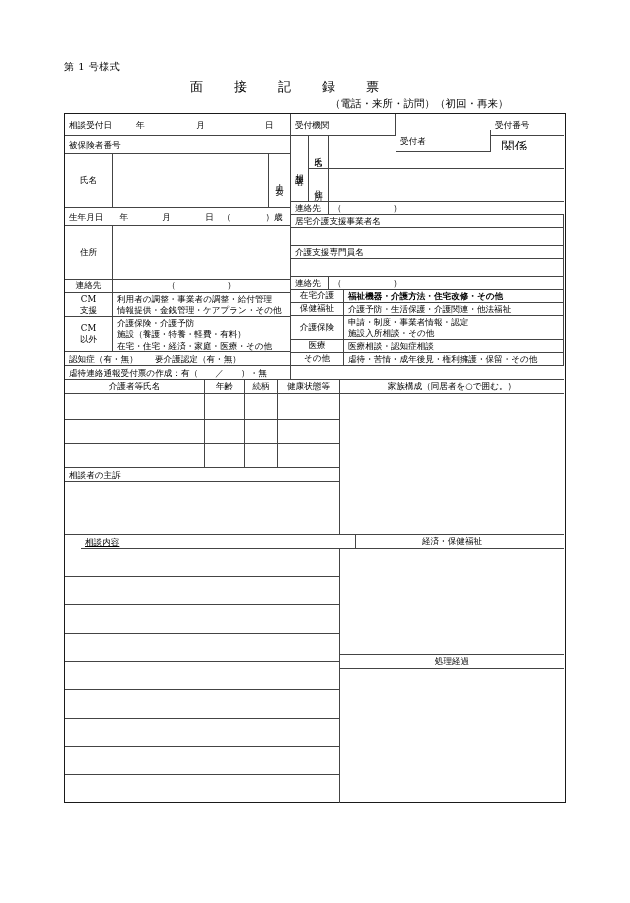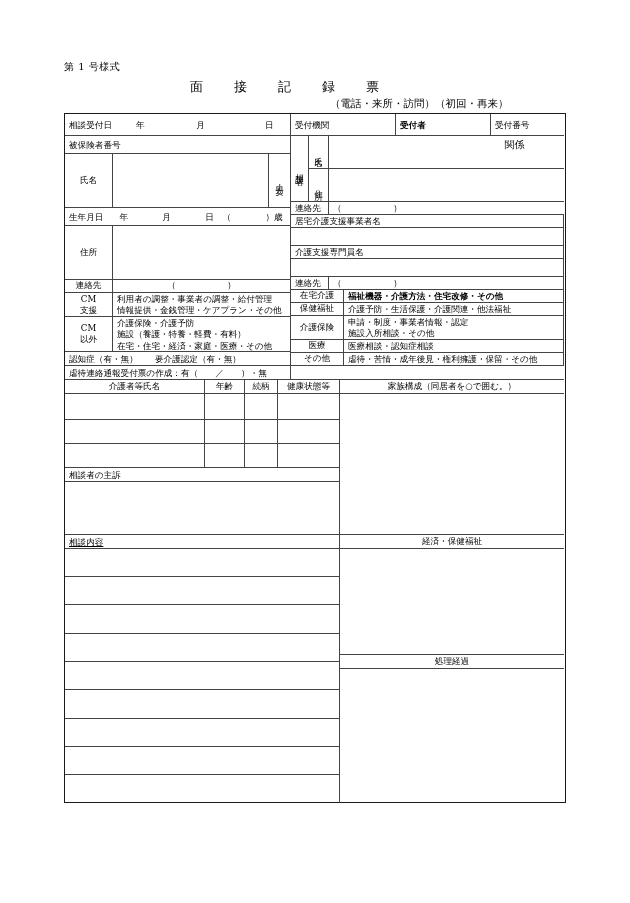--- a/index.html
+++ b/index.html
@@ -90,30 +90,30 @@
   <div class="main-title">面　接　記　録　票</div>
   <div class="sub-title">（電話・来所・訪問）（初回・再来）</div>
 
   <div class="frame">
 
     <div class="cell pad vcen bb br nw" style="left:0;top:0;width:226px;height:22px;font-family:Liberation Serif, serif;">
       <span>相談受付日</span>
       <span style="margin-left:24px;">年　　　　　　月　　　　　　　日</span>
     </div>
     <div class="cell pad vcen bb br nw" style="left:226px;top:0;width:105px;height:22px;">受付機関</div>
-    <div class="cell pad vcen bb br nw" style="left:331px;top:0;width:95px;height:22px;font-weight:bold;">受付者</div>
+    <div class="cell pad vcen bb br nw" style="left:331px;top:16px;width:95px;height:22px;">受付者</div>
     <div class="cell pad vcen bb nw" style="left:426px;top:0;width:73px;height:22px;">受付番号</div>
 
     <div class="cell pad vcen bb br nw" style="left:0;top:22px;width:226px;height:18px;">被保険者番号</div>
 
     <div class="cell vert bb br" style="left:226px;top:22px;width:18px;height:66px;font-size:8.6px;">相談者</div>
 
     <div class="cell vert bb br" style="left:244px;top:22px;width:20px;height:33px;font-size:8.6px;">氏名</div>
     <div class="cell bb" style="left:264px;top:22px;width:235px;height:33px;"></div>
-    <div class="cell ctr nw" style="left:400px;top:24px;width:99px;height:12px;font-size:10px;">関係</div>
+    <div class="cell ctr nw" style="left:400px;top:24px;width:99px;height:12px;font-size:13px;">関係</div>
 
     <div class="cell vert bb br" style="left:244px;top:55px;width:20px;height:33px;font-size:8.6px;">住所</div>
     <div class="cell bb" style="left:264px;top:55px;width:235px;height:33px;"></div>
 
     <div class="cell vcen ctr bb br nw" style="left:0;top:40px;width:48px;height:54px;">氏名</div>
     <div class="cell bb br" style="left:48px;top:40px;width:156px;height:54px;"></div>
     <div class="cell vert bb br" style="left:204px;top:40px;width:22px;height:54px;font-size:8.6px;letter-spacing:1px;">男・女</div>
 
     <div class="cell pad vcen bb br nw" style="left:226px;top:88px;width:38px;height:13px;">連絡先</div>
     <div class="cell pad vcen bb nw" style="left:264px;top:88px;width:235px;height:13px;">（　　　　　　）</div>
@@ -189,21 +189,21 @@
     <div class="cell bb br" style="left:0;top:330px;width:140px;height:24px;"></div>
     <div class="cell bb br" style="left:140px;top:330px;width:40px;height:24px;"></div>
     <div class="cell bb br" style="left:180px;top:330px;width:33px;height:24px;"></div>
     <div class="cell bb br" style="left:213px;top:330px;width:62px;height:24px;"></div>
 
     <div class="cell bb" style="left:275px;top:280px;width:224px;height:141px;"></div>
 
     <div class="cell pad vcen bb br nw" style="left:0;top:354px;width:275px;height:14px;">相談者の主訴</div>
     <div class="cell bb br" style="left:0;top:368px;width:275px;height:53px;"></div>
 
-    <div class="cell pad vcen bb br nw" style="left:0;top:421px;width:275px;height:14px;text-decoration:underline;">相談内容</div>
+    <div class="cell pad vcen bb br nw" style="left:16px;top:421px;width:275px;height:14px;text-decoration:underline;">相談内容</div>
 
     <div class="cell vcen ctr bb nw" style="left:275px;top:421px;width:224px;height:14px;">経済・保健福祉</div>
     <div class="cell bb" style="left:275px;top:435px;width:224px;height:106px;"></div>
 
     <div class="cell vcen ctr bb nw" style="left:275px;top:541px;width:224px;height:14px;">処理経過</div>
     <div class="cell" style="left:275px;top:555px;width:224px;height:134px;"></div>
 
     <div class="cell bb br" style="left:0;top:435px;width:275px;height:28px;"></div>
     <div class="cell bb br" style="left:0;top:463px;width:275px;height:28px;"></div>
     <div class="cell bb br" style="left:0;top:491px;width:275px;height:29px;"></div>

